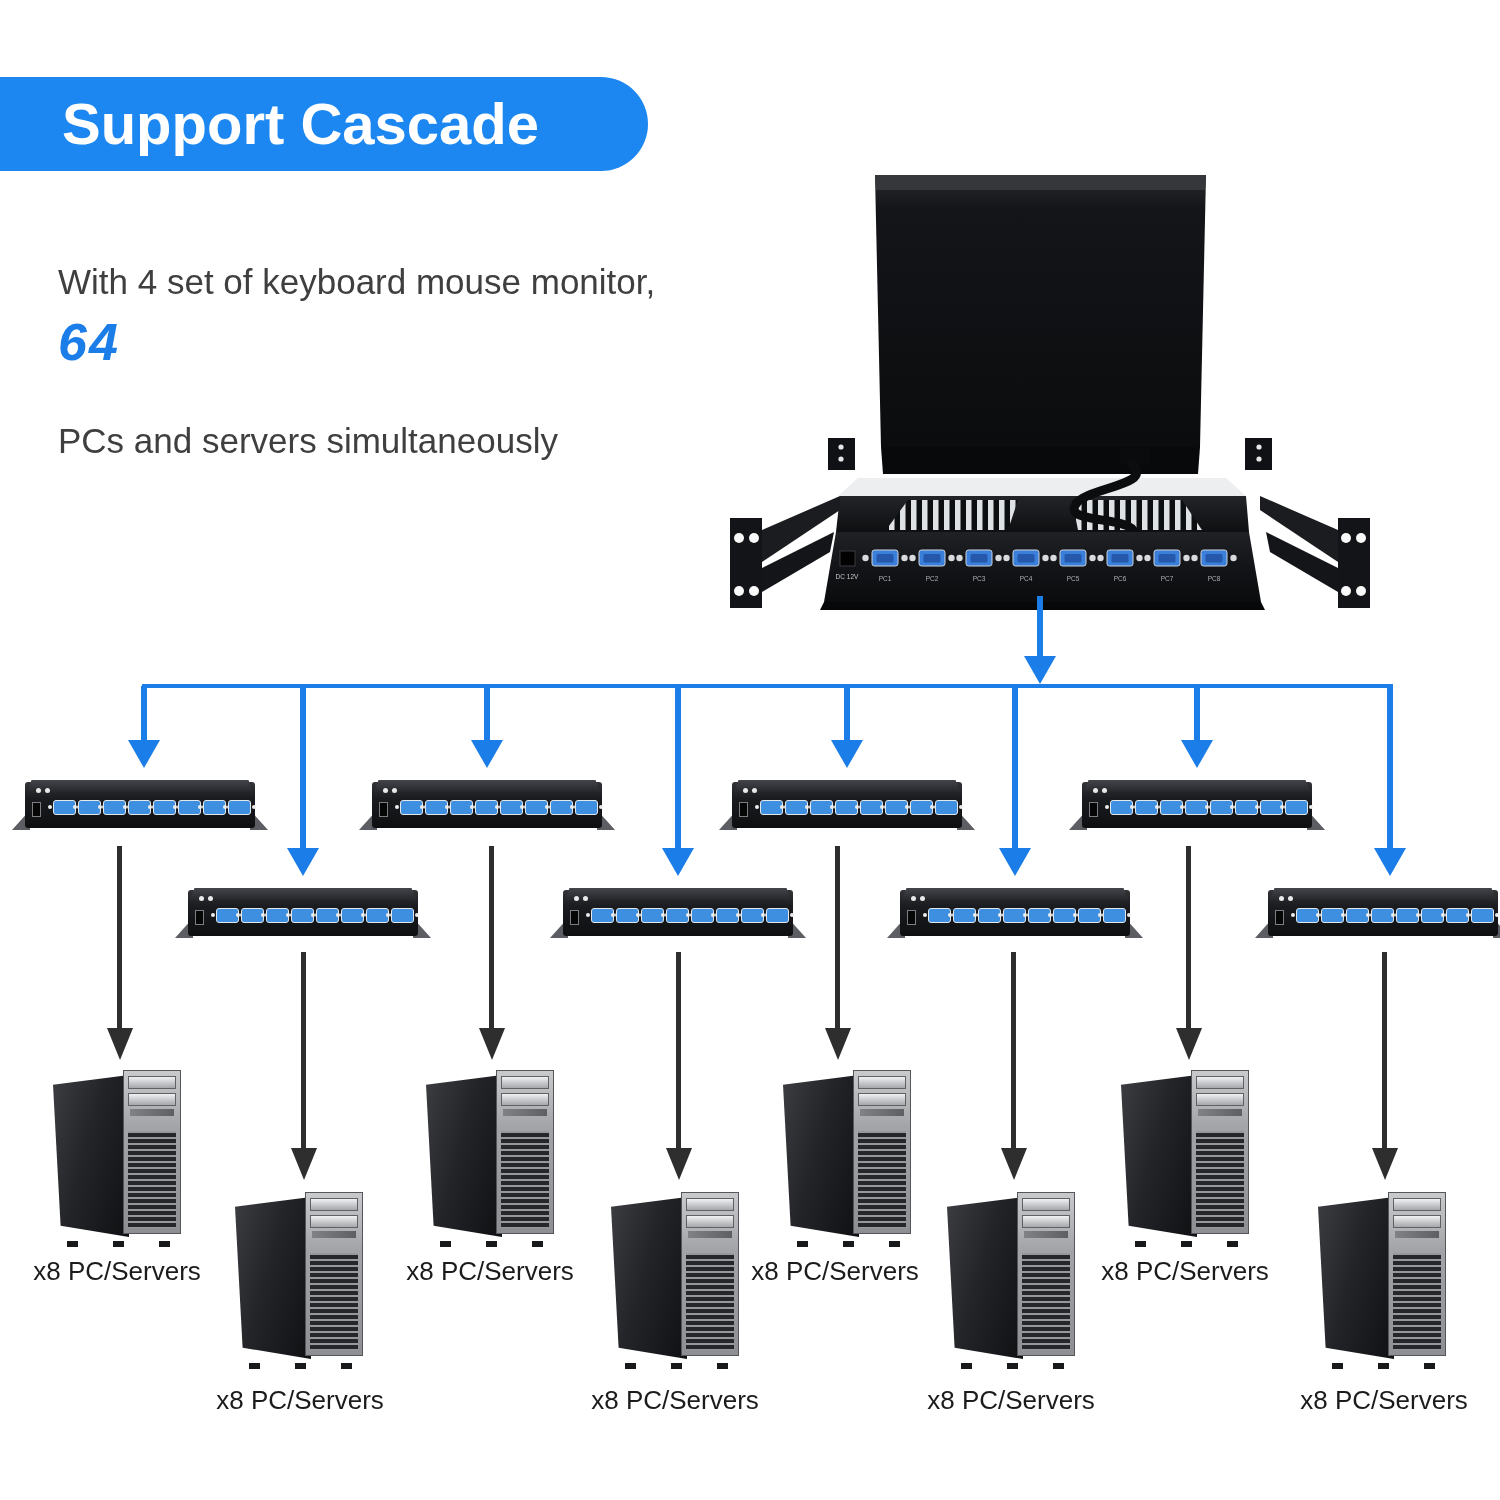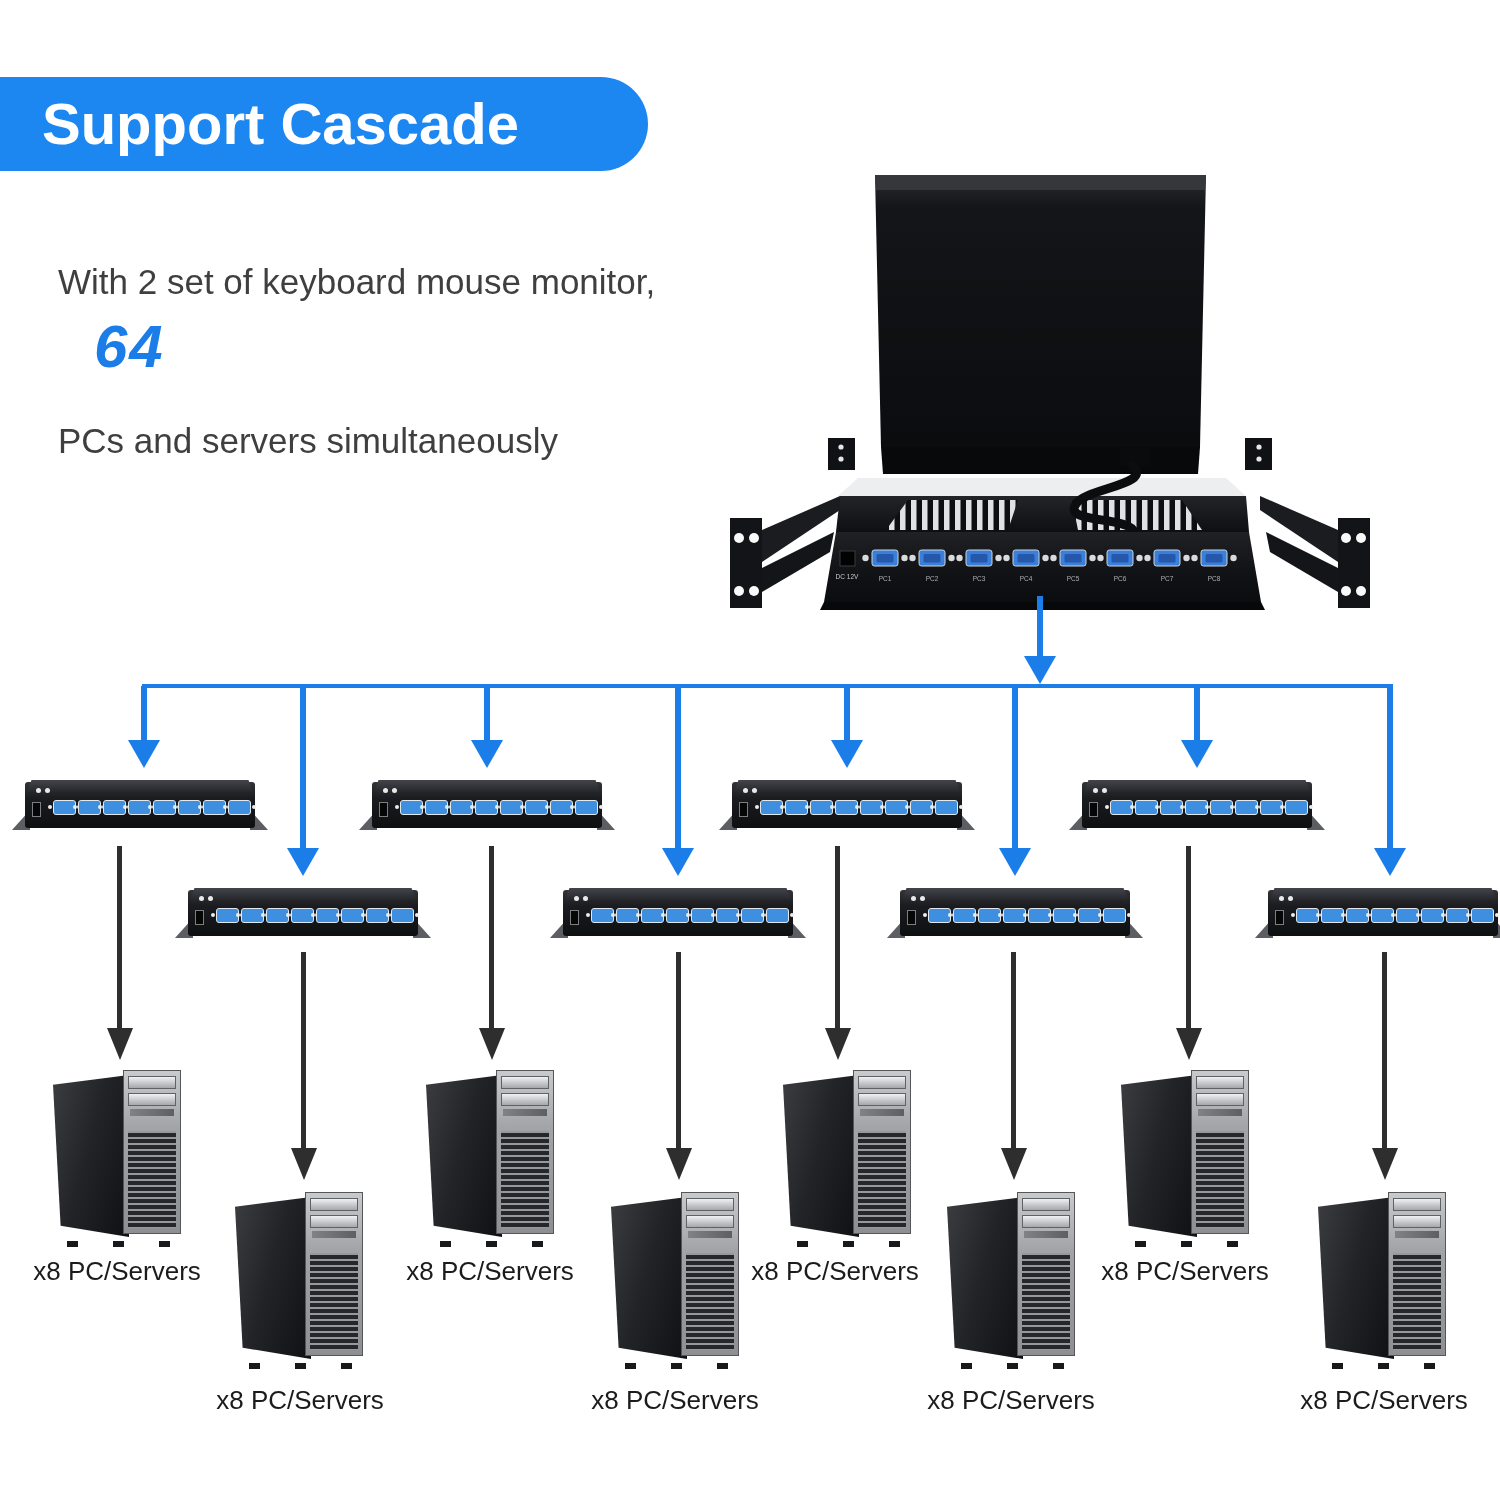--- a/index.html
+++ b/index.html
@@ -4,25 +4,25 @@
 <style>
   html,body{margin:0;padding:0;background:#ffffff;}
   #stage{
     position:relative;width:1500px;height:1500px;background:#fff;overflow:hidden;
     font-family:"Liberation Sans", sans-serif;
     --blue:#1a7de8;--black-arrow:#2e2e2e;--label:#1b1b1b;--text:#3f3f3f;--badge:#1d87f1;
   }
   
   .badge{position:absolute;left:0;top:77px;width:648px;height:94px;background:var(--badge);
     border-radius:0 47px 47px 0;color:#fff;font-weight:bold;font-size:58px;line-height:94px;
-    padding-left:42px;box-sizing:border-box;white-space:nowrap;}
+    padding-left:62px;box-sizing:border-box;white-space:nowrap;}
   .intro-line{position:absolute;left:58px;color:var(--text);font-size:35px;white-space:nowrap;}
   .l1{top:262px;} .l3{top:401px;margin-top:20px;}
   .l2{top:312px;display:flex;align-items:baseline;gap:22px;}
-  .l2 .big{font-size:60px;font-weight:bold;font-style:italic;color:var(--blue);letter-spacing:2px;margin-left:36px;}
+  .l2 .big{font-size:52px;font-weight:bold;font-style:italic;color:var(--blue);letter-spacing:2px;}
   
   .bus{position:absolute;height:4px;background:var(--blue);}
   .stem-b{position:absolute;width:6px;background:var(--blue);}
   .head-b{position:absolute;width:0;height:0;border-left:16px solid transparent;
     border-right:16px solid transparent;border-top:28px solid var(--blue);}
   .stem-k{position:absolute;width:5px;background:var(--black-arrow);}
   .head-k{position:absolute;width:0;height:0;border-left:13px solid transparent;
     border-right:13px solid transparent;border-top:32px solid var(--black-arrow);}
   
   .kswitch{position:absolute;width:250px;height:54px;}
@@ -64,21 +64,21 @@
   
   #kvm-svg{position:absolute;left:700px;top:160px;}
 </style>
 </head>
 <body>
 
 <div id="stage" style="--blue: #1a7de8; --black-arrow: #2e2e2e; --label: #1b1b1b; --text: #3f3f3f; --badge: #1d87f1;">
 
   <div class="badge">Support Cascade</div>
 
-  <div class="intro-line l1">With 2 set of keyboard mouse monitor,</div>
+  <div class="intro-line l1">With 4 set of keyboard mouse monitor,</div>
   <div class="intro-line l2">
     <span class="big">64</span>
   </div>
   <div class="intro-line l3">PCs and servers simultaneously</div>
 
   <svg id="kvm-svg" width="700" height="450" viewBox="0 0 700 450">
     <defs>
       <linearGradient id="lidGrad" x1="0" y1="0" x2="0" y2="1">
         <stop offset="0" stop-color="#2b2c2f"></stop>
           <stop offset="0.12" stop-color="#141518"></stop>

